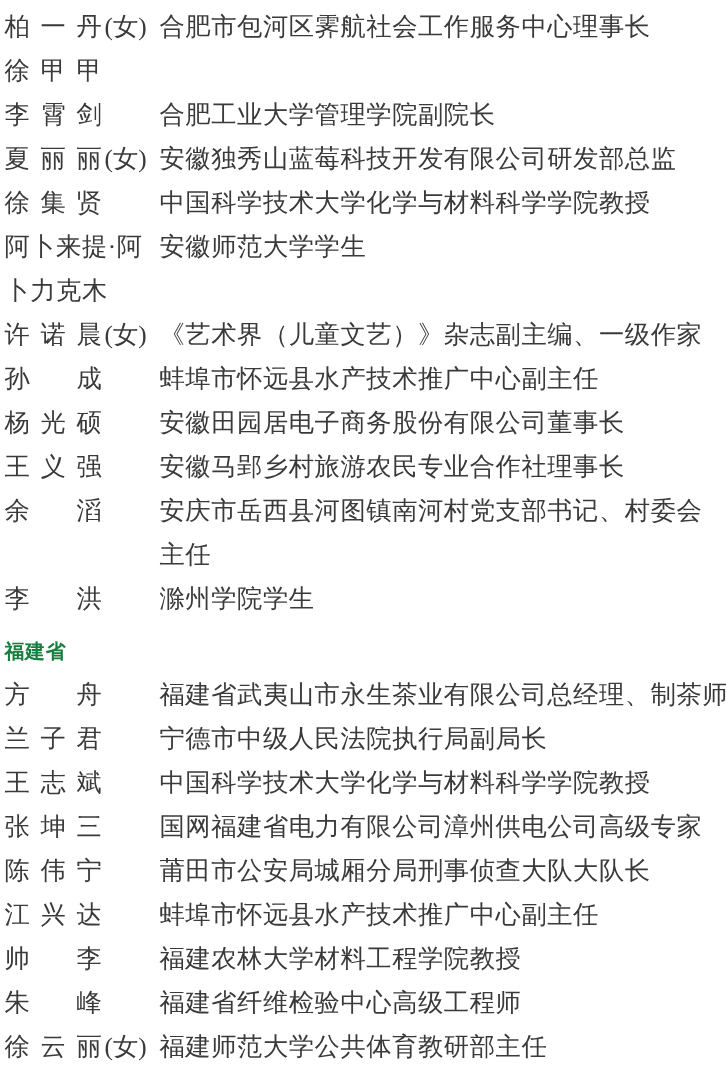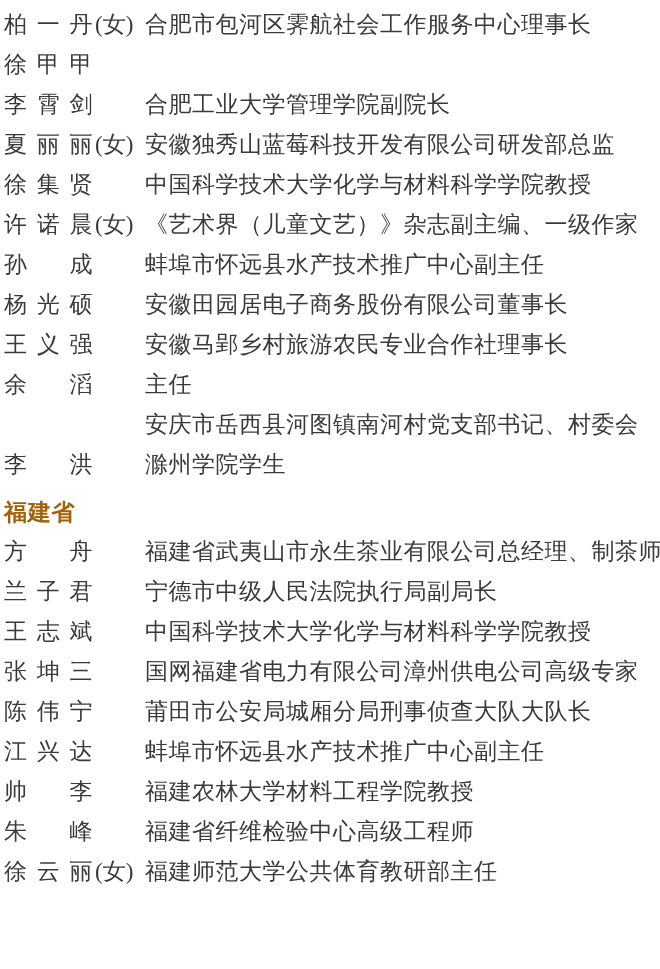--- a/index.html
+++ b/index.html
@@ -51,23 +51,23 @@
     width: 89px;
     flex: none;
   }
   .suffix {
     margin-left: 2px;
     letter-spacing: 0;
   }
   .heading {
     font-family: "Liberation Sans", sans-serif;
     font-weight: 700;
-    font-size: 23px;
+    font-size: 18px;
     letter-spacing: 0.8px;
-    color: #a16207;
+    color: #15803d;
     height: 40px;
     line-height: 40px;
     margin-top: 7px;
   }
 </style>
 </head>
 <body>
 
 <div class="page">
   <div id="list">
@@ -136,20 +136,29 @@
                 <span>贤</span>
               </span>
             </div>
           </div>
           <div class="title-cell">
             <div class="line">中国科学技术大学化学与材料科学学院教授</div>
           </div>
         </div>
         <div class="row">
           <div class="name-cell">
+            <div class="line">阿卜来提·阿</div>
+            <div class="line">卜力克木</div>
+          </div>
+          <div class="title-cell">
+            <div class="line">安徽师范大学学生</div>
+          </div>
+        </div>
+        <div class="row">
+          <div class="name-cell">
             <div class="name-line">
               <span class="name-just">
                 <span>许</span>
                 <span>诺</span>
                 <span>晨</span>
               </span>
               <span class="suffix">(女)</span>
             </div>
           </div>
           <div class="title-cell">
@@ -200,22 +209,22 @@
         <div class="row">
           <div class="name-cell">
             <div class="name-line">
               <span class="name-just">
                 <span>余</span>
                 <span>滔</span>
               </span>
             </div>
           </div>
           <div class="title-cell">
+            <div class="line">安庆市岳西县河图镇南河村党支部书记、村委会</div>
             <div class="line">主任</div>
-            <div class="line">安庆市岳西县河图镇南河村党支部书记、村委会</div>
           </div>
         </div>
         <div class="row">
           <div class="name-cell">
             <div class="name-line">
               <span class="name-just">
                 <span>李</span>
                 <span>洪</span>
               </span>
             </div>

